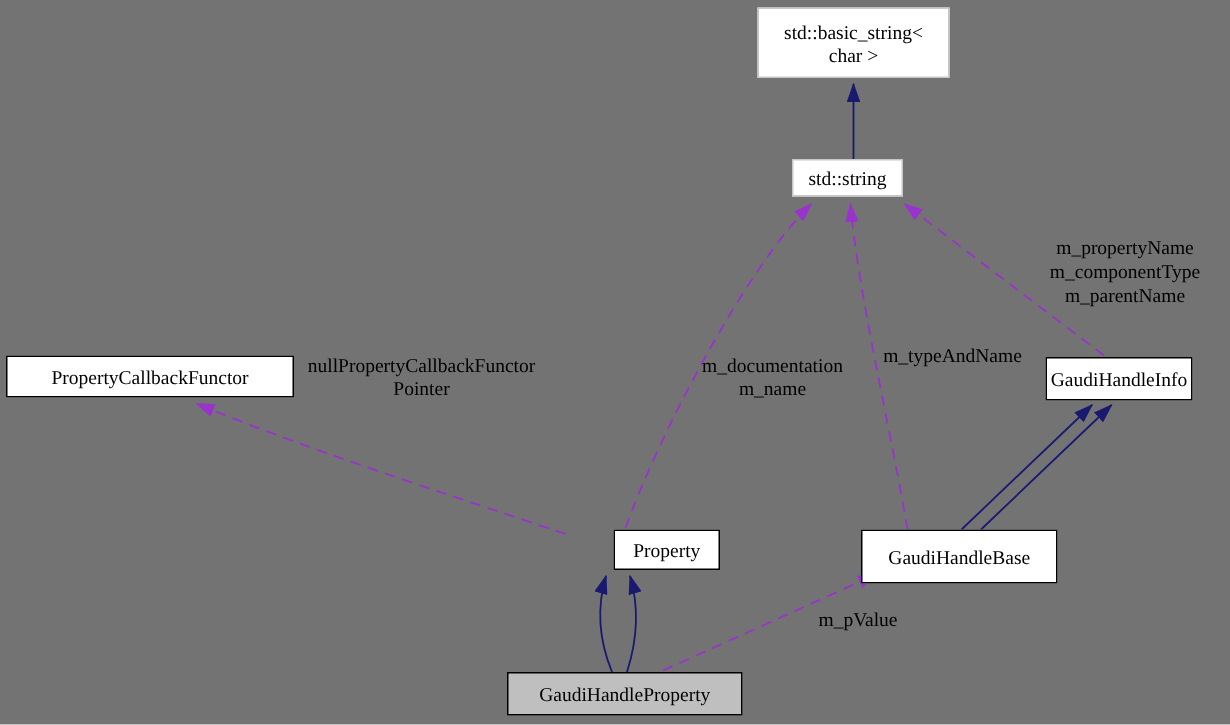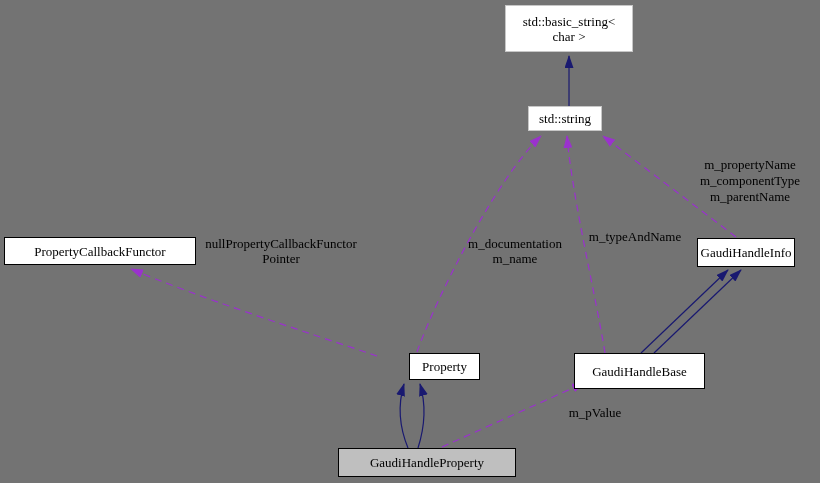--- a/index.html
+++ b/index.html
@@ -73,30 +73,30 @@
   <div class="node external" style="left:528px; top:106px; width:74px; height:25px;">std::string</div>
 
   <div class="node" style="left:4px; top:237px; width:192px; height:28px;">PropertyCallbackFunctor</div>
 
   <div class="node" style="left:697px; top:238px; width:98px; height:29px;">GaudiHandleInfo</div>
 
   <div class="node" style="left:377px; top:353px; width:71px; height:27px;margin-left:32px;">Property</div>
 
   <div class="node" style="left:574px; top:353px; width:131px; height:36px;">GaudiHandleBase</div>
 
-  <div class="node selected" style="left:338px; top:448px; width:178px; height:29px;">GaudiHandleProperty</div>
+  <div class="node selected" style="left:338px; top:448px; width:157px; height:29px;">GaudiHandleProperty</div>
 
   <div class="edge-label" style="left:186px; top:236px; width:190px;">nullPropertyCallbackFunctor
 Pointer</div>
 
 
   <div class="edge-label" style="left:460px; top:236px; width:110px;">m_documentation
 m_name</div>
 
   <div class="edge-label" style="left:583px; top:229px; width:104px;">m_typeAndName</div>
 
   <div class="edge-label" style="left:694px; top:157px; width:112px; line-height:16px;">m_propertyName
 m_componentType
 m_parentName</div>
 
-  <div class="edge-label" style="left:564px; top:405px; width:62px;">m_pValue</div>
+  <div class="edge-label" style="left:541px; top:405px; width:62px;">m_pValue</div>
 
 </div>
 
 </body></html>

